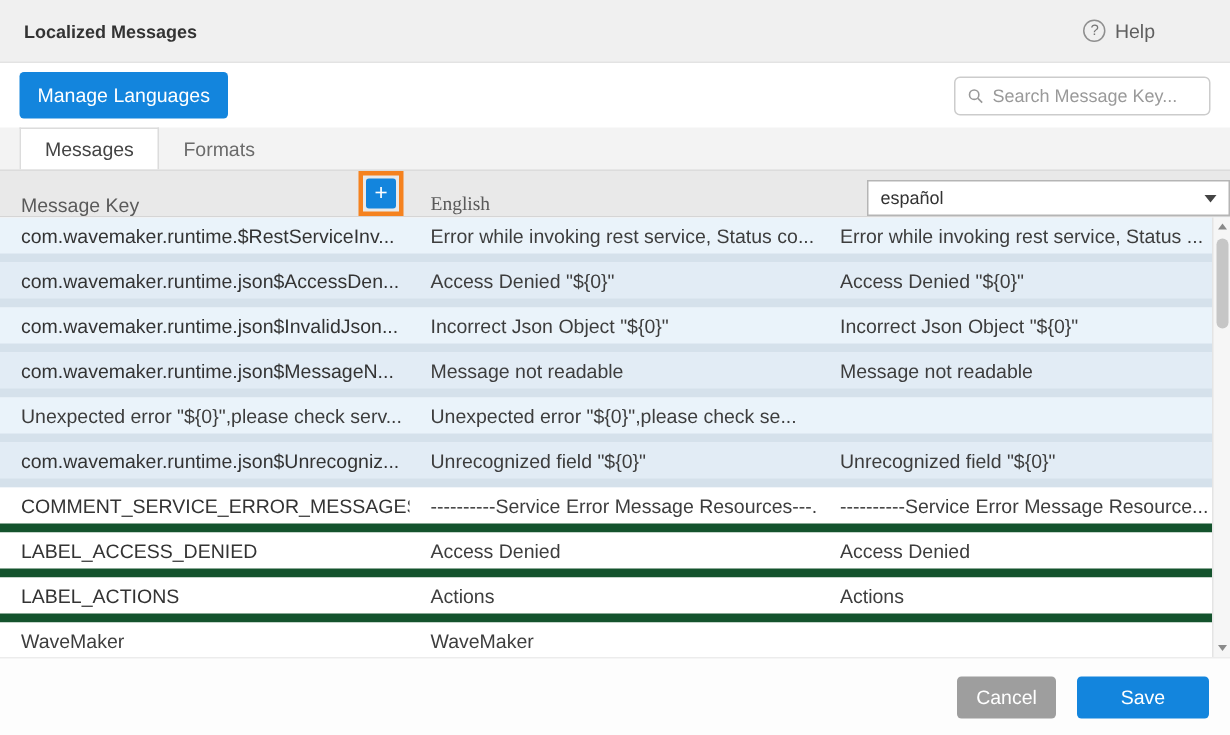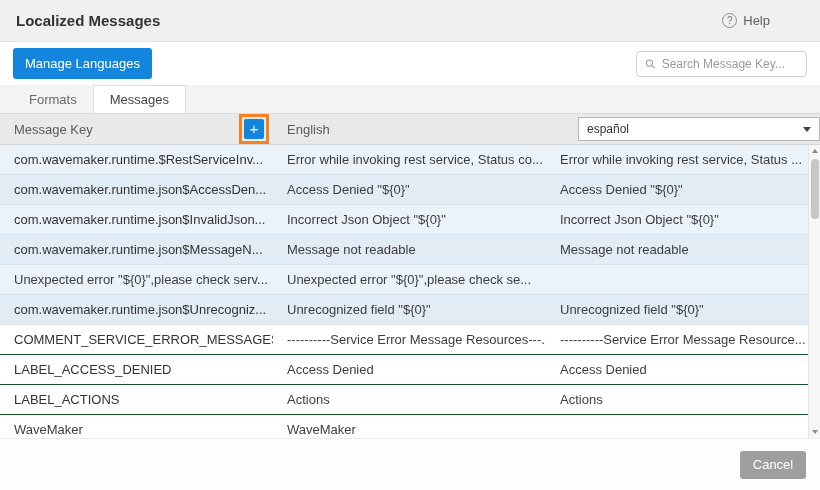--- a/index.html
+++ b/index.html
@@ -12,21 +12,21 @@
   .app { width: 820px; height: 490px; display: flex; flex-direction: column; background: #fff; }
 
   
   .top-header {
     height: 42px; flex: 0 0 42px;
     background: #f0f0f0;
     border-bottom: 1px solid #e3e3e3;
     display: flex; align-items: center; justify-content: space-between;
     padding: 0 16px;
   }
-  .title { font-size: 15px; font-weight: 700; color: #333; }
+  .title { font-size: 12px; font-weight: 700; color: #333; }
   .help { display: flex; align-items: center; gap: 6px; color: #5f5f5f; font-size: 13px; margin-right: 34px; cursor: pointer; }
   .help-circle {
     width: 15px; height: 15px; border: 1px solid #8f8f8f; border-radius: 50%;
     display: flex; align-items: center; justify-content: center;
     font-size: 10px; color: #777;
   }
 
   
   .toolbar {
     height: 43px; flex: 0 0 43px; background: #fff;
@@ -57,23 +57,23 @@
     font-size: 13px; color: #6b6b6b; cursor: pointer;
   }
   .tab.active { background: #fff; border: 1px solid #dcdcdc; border-bottom: none; color: #444; }
 
   
   .table-area { position: relative; flex: 0 0 325px; border-bottom: 1px solid #ececec; }
   .table-header {
     height: 32px; background: #e9e9e9; border-top: 1px solid #dcdcdc; border-bottom: 1px solid #d5d5d5;
     display: flex; align-items: center; font-size: 13px; color: #5a5a5a;
   }
-  .th { height: 100%; display: flex; align-items: center; }
+  .th { height: 100%; display: flex; align-items: flex-end; }
   .th-key { width: 273px; padding-left: 14px; justify-content: space-between; }
-  .th-en  { width: 273px; padding-left: 14px; }
+  .th-en  { width: 273px; padding-left: 14px; font-family: Liberation Serif, serif; }
   .th-lang{ width: 274px; padding-left: 8px; }
   .add-wrap {
     border: 3px solid #f5821f; padding: 2px; display: inline-flex; margin-right: 4px; background: transparent;
   }
   .add-btn {
     width: 20px; height: 20px; background: #1385dd; color: #fff; border: none; border-radius: 2px;
     font-size: 15px; line-height: 18px; cursor: pointer; display: flex; align-items: center; justify-content: center;
     font-family: "Liberation Sans", sans-serif;
   }
   .lang-select {
@@ -82,21 +82,21 @@
     padding: 0 8px; font-size: 12px; color: #333; cursor: pointer; margin-left: 24px;
   }
   .caret {
     width: 0; height: 0;
     border-left: 4px solid transparent; border-right: 4px solid transparent; border-top: 5px solid #444;
   }
 
   .rows { height: 293px; overflow: hidden; background: #fff; }
   .row {
     height: 30px; display: flex; align-items: center;
-    font-size: 13px; color: #3d3d3d; border-bottom: 1px solid #14532d;
+    font-size: 13px; color: #3d3d3d; border-bottom: 6px solid #14532d;
     background: #fff; cursor: pointer;
   }
   .row.shaded { border-bottom-color: #d5e1eb; }
   .row.shaded:nth-child(odd)  { background: #eaf3fa; }
   .row.shaded:nth-child(even) { background: #e2ecf5; }
   .cell { white-space: nowrap; overflow: hidden; text-overflow: clip; }
   .c-key { width: 273px; padding: 0 10px 0 14px; color: #333; }
   .c-en  { width: 273px; padding: 0 10px 0 14px; }
   .c-es  { width: 274px; padding: 0 18px 0 14px; }
 
@@ -145,22 +145,22 @@
     <div class="search-box">
       <svg width="12" height="12" viewBox="0 0 12 12">
         <circle cx="5" cy="5" r="3.5" fill="none" stroke="#999" stroke-width="1.2"></circle>
         <line x1="7.8" y1="7.8" x2="11" y2="11" stroke="#999" stroke-width="1.2"></line>
       </svg>
       <input type="text" placeholder="Search Message Key..." style="">
     </div>
   </div>
 
   <div class="tabs-bar">
+    <div class="tab active">Messages</div>
     <div class="tab">Formats</div>
-    <div class="tab active">Messages</div>
   </div>
 
   <div class="table-area">
     <div class="table-header">
       <div class="th th-key">
         <span>Message Key</span>
         <span class="add-wrap">
           <button class="add-btn">+</button>
         </span>
       </div>
@@ -228,15 +228,16 @@
 
     <div class="scrollbar">
       <div class="sb-btn sb-up"></div>
       <div class="sb-thumb"></div>
       <div class="sb-btn sb-down"></div>
     </div>
   </div>
 
   <div class="footer">
     <button class="btn btn-cancel">Cancel</button>
+    <button class="btn blue btn-save">Save</button>
   </div>
 
 </div>
 
 </body></html>

